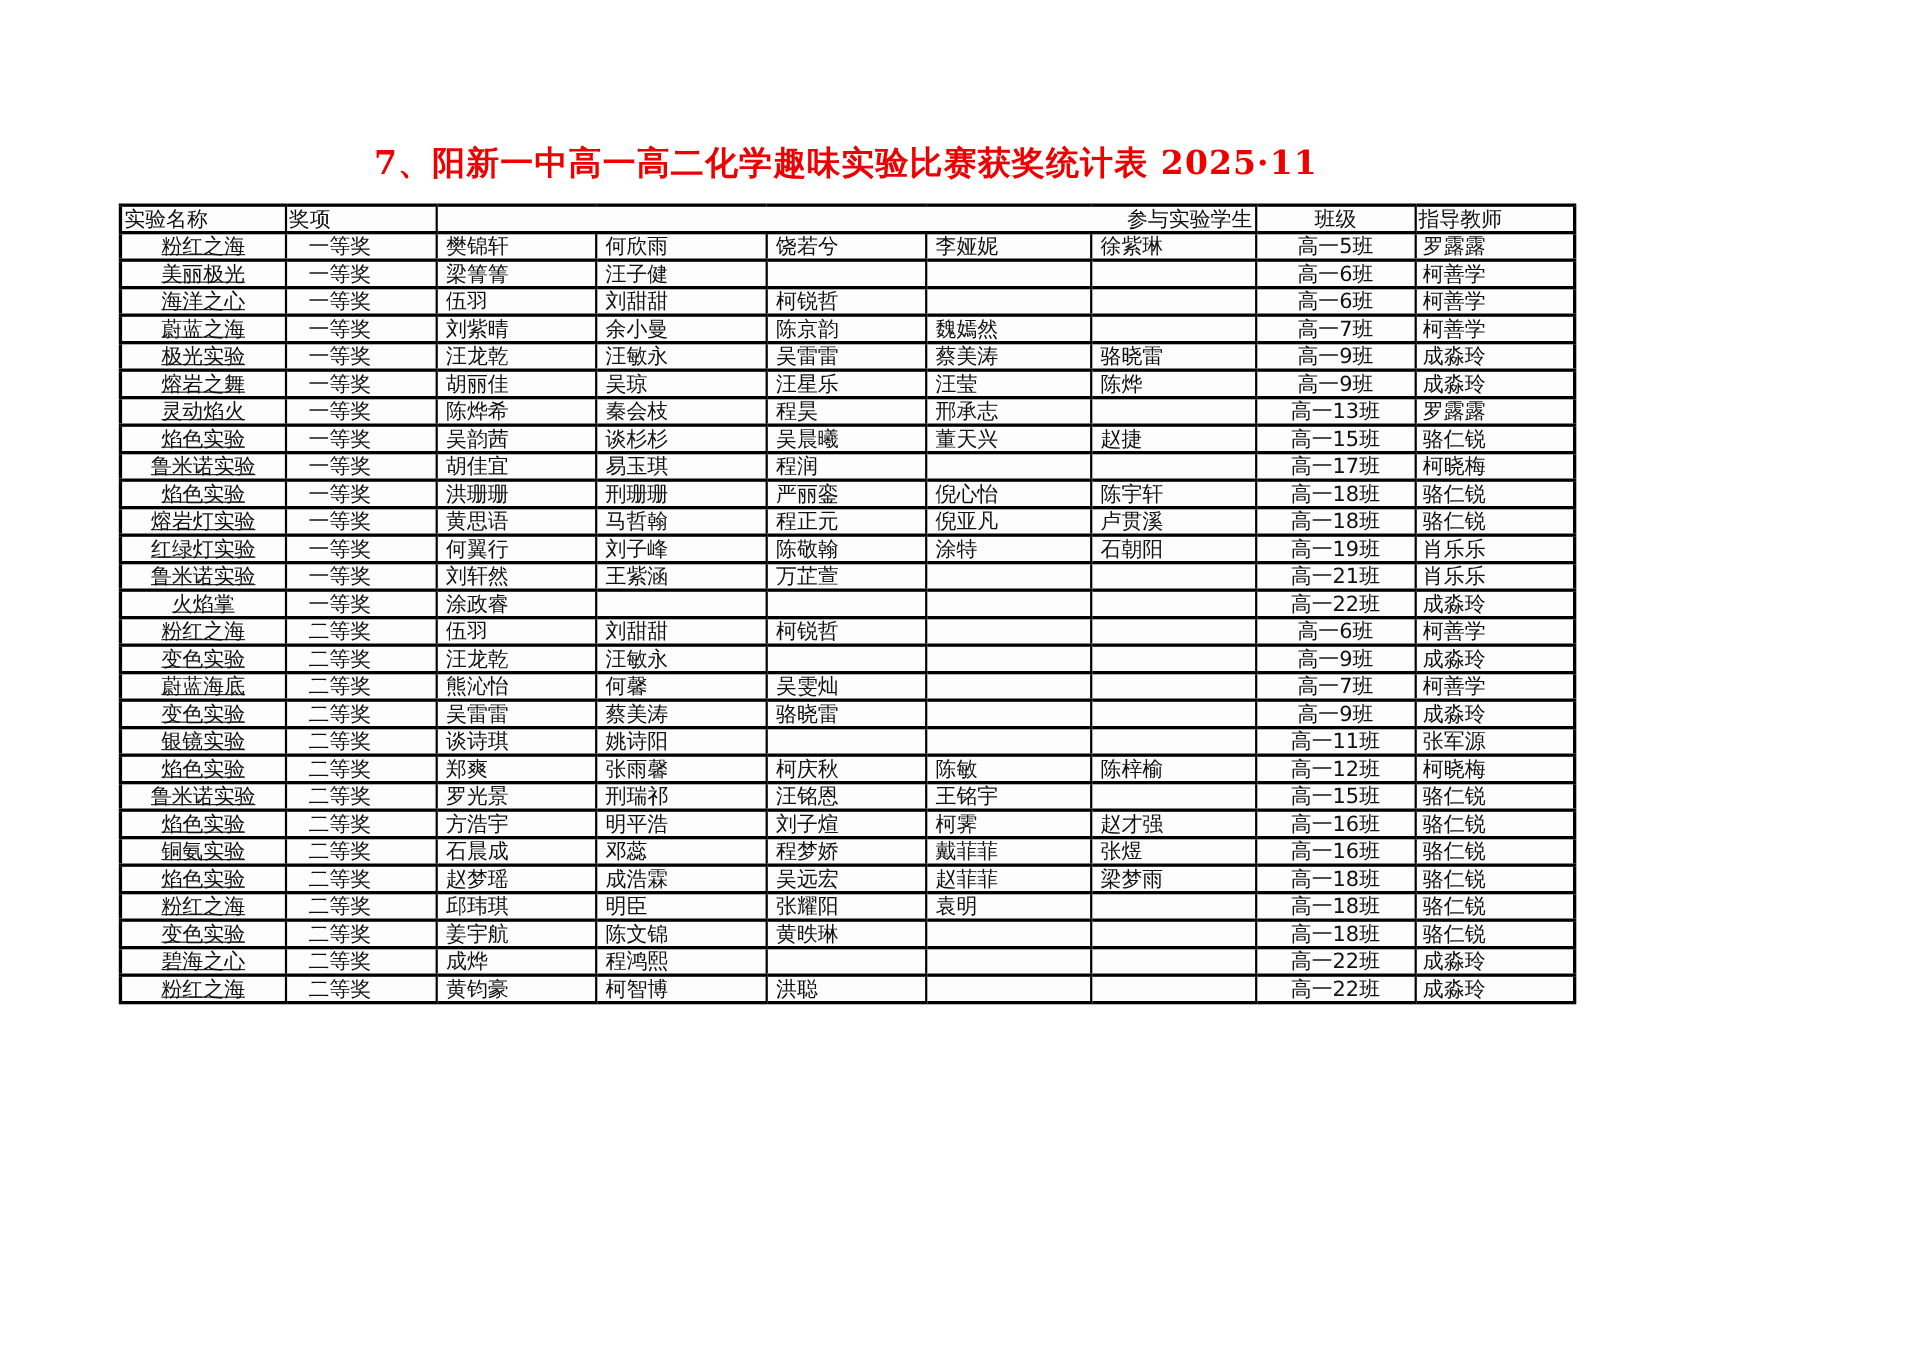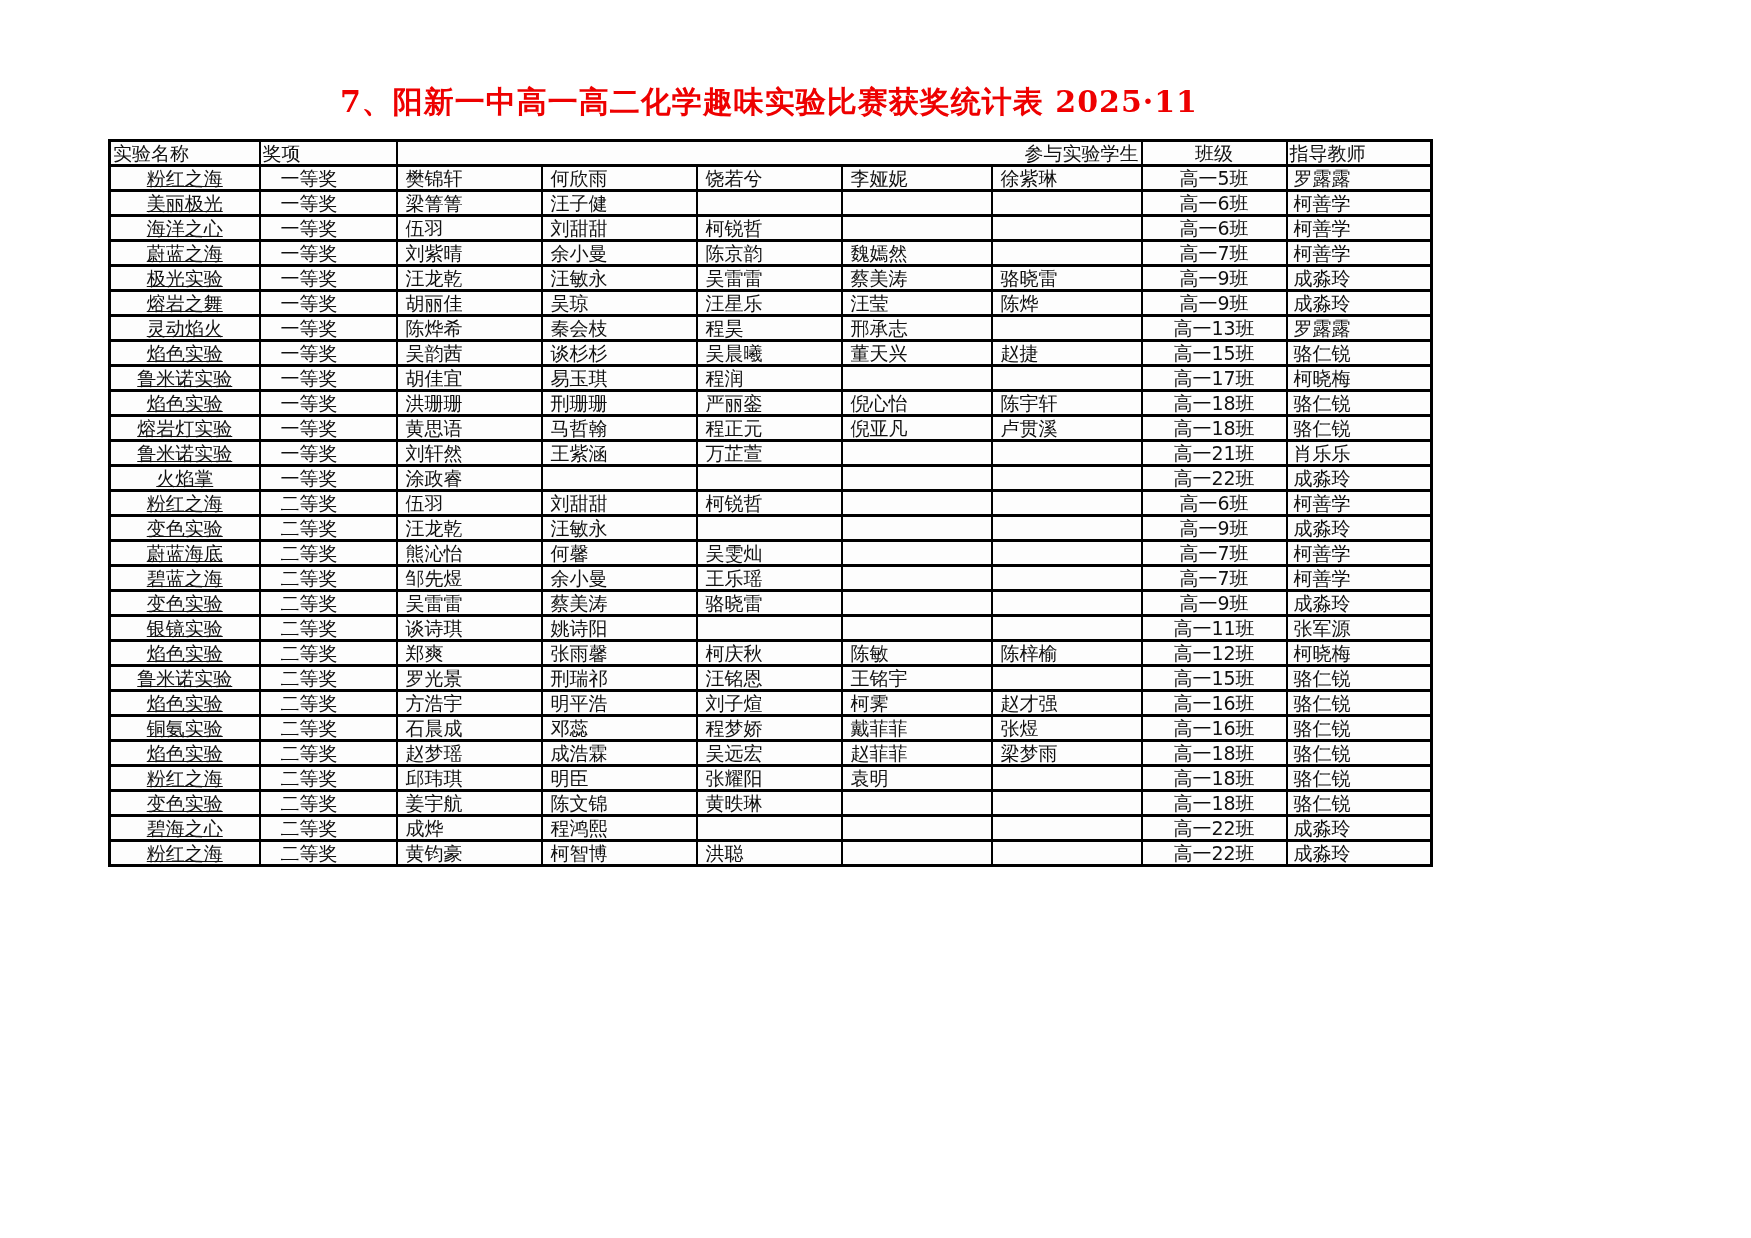--- a/index.html
+++ b/index.html
@@ -15,22 +15,22 @@
     overflow: hidden;
     font-family: "DejaVu Sans", sans-serif;
   }
   .doc {
     position: absolute;
     left: 108px;
     top: 0;
     width: 1322px;
   }
   .title {
-    margin: 0;
-    padding-top: 82px;
+    margin: 16px;
+    padding-top: 112px;
     text-align: center;
     font-family: "DejaVu Serif", serif;
     font-weight: bold;
     font-size: 30px;
     letter-spacing: 1px;
     white-space: nowrap;
   }
   table.awards {
     margin-top: 16px;
     width: 1322px;
@@ -213,20 +213,31 @@
             <td>一等奖</td>
             <td>黄思语</td>
             <td>马哲翰</td>
             <td>程正元</td>
             <td>倪亚凡</td>
             <td>卢贯溪</td>
             <td>高一18班</td>
             <td>骆仁锐</td>
           </tr>
           <tr>
+            <td>红绿灯实验</td>
+            <td>一等奖</td>
+            <td>何翼行</td>
+            <td>刘子峰</td>
+            <td>陈敬翰</td>
+            <td>涂特</td>
+            <td>石朝阳</td>
+            <td>高一19班</td>
+            <td>肖乐乐</td>
+          </tr>
+          <tr>
             <td>鲁米诺实验</td>
             <td>一等奖</td>
             <td>刘轩然</td>
             <td>王紫涵</td>
             <td>万芷萱</td>
             <td></td>
             <td></td>
             <td>高一21班</td>
             <td>肖乐乐</td>
           </tr>
@@ -262,31 +273,20 @@
             <td></td>
             <td>高一9班</td>
             <td>成淼玲</td>
           </tr>
           <tr>
             <td>蔚蓝海底</td>
             <td>二等奖</td>
             <td>熊沁怡</td>
             <td>何馨</td>
             <td>吴雯灿</td>
-            <td></td>
-            <td></td>
-            <td>高一7班</td>
-            <td>柯善学</td>
-          </tr>
-          <tr>
-            <td>碧蓝之海</td>
-            <td>二等奖</td>
-            <td>邹先煜</td>
-            <td>余小曼</td>
-            <td>王乐瑶</td>
             <td></td>
             <td></td>
             <td>高一7班</td>
             <td>柯善学</td>
           </tr>
           <tr>
             <td>变色实验</td>
             <td>二等奖</td>
             <td>吴雷雷</td>
             <td>蔡美涛</td>

